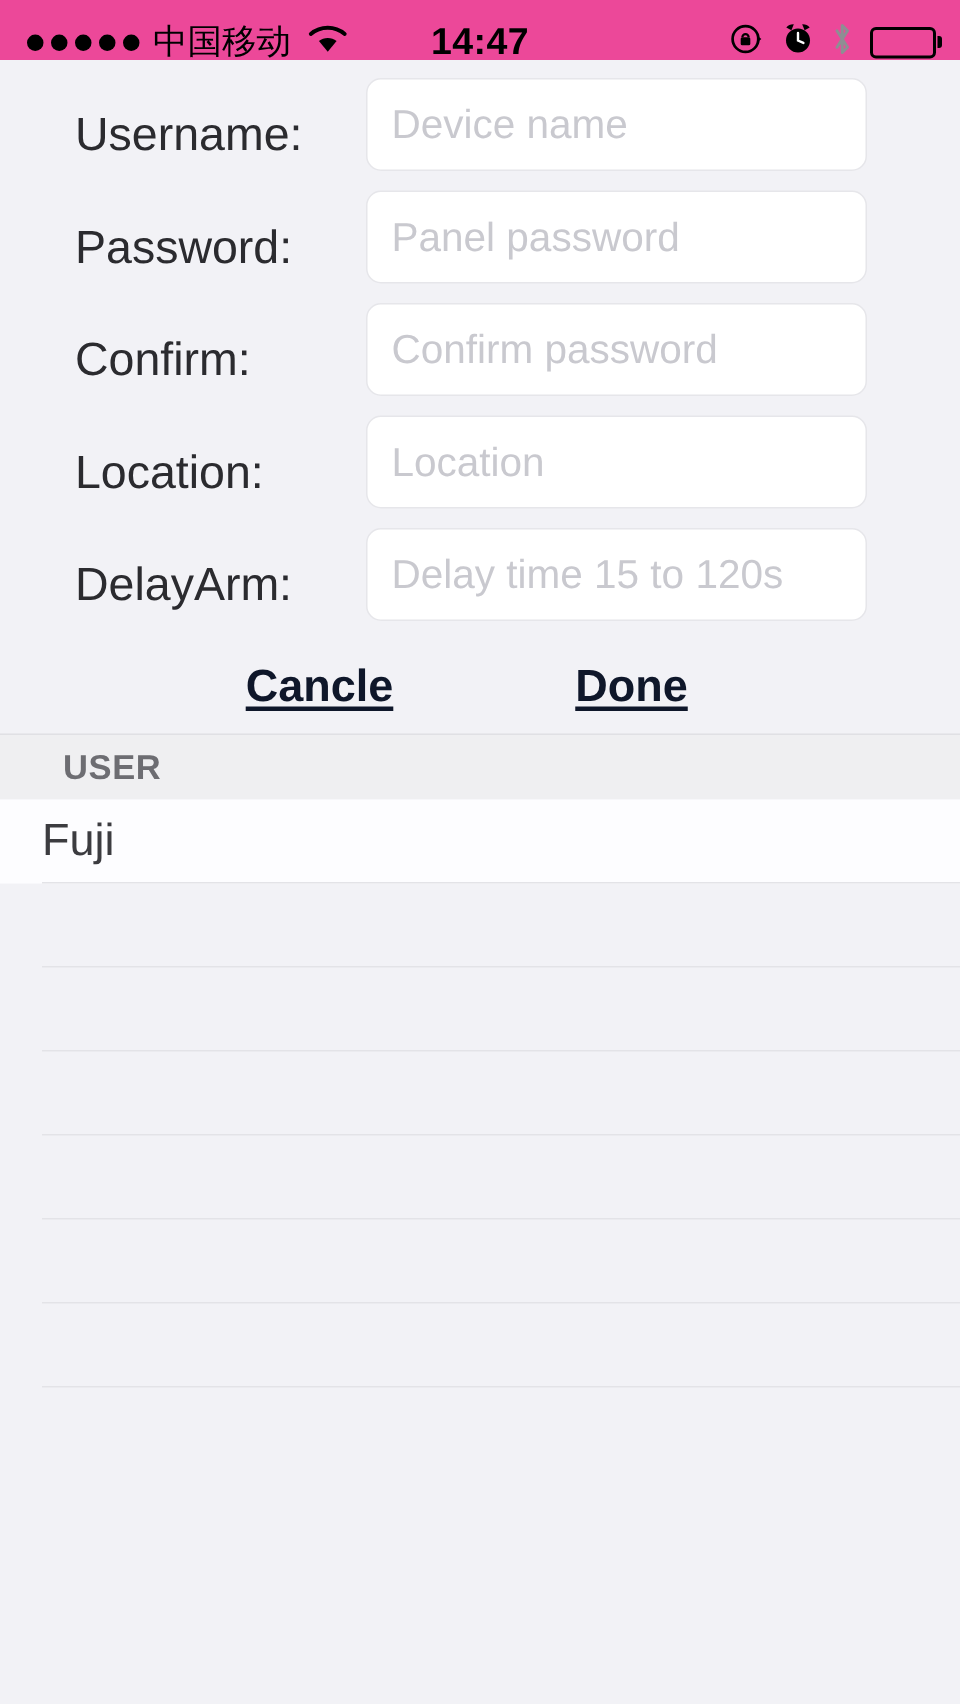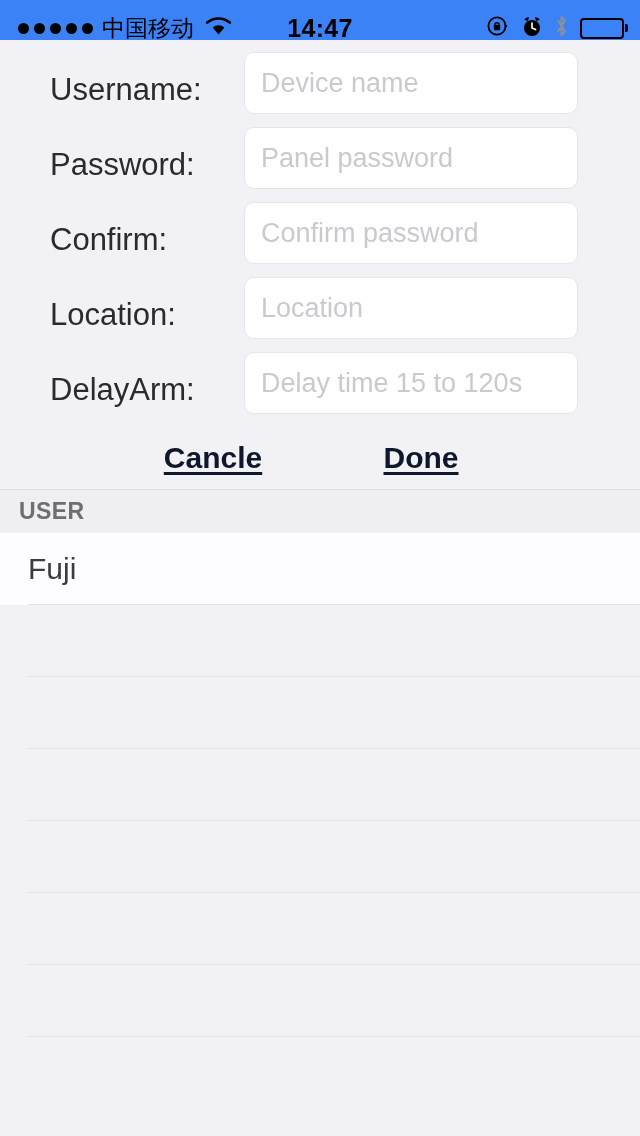--- a/index.html
+++ b/index.html
@@ -13,21 +13,21 @@
   body {
     background: #f2f2f6;
     font-family: "Liberation Sans", sans-serif;
     -webkit-font-smoothing: antialiased;
   }
 
   
   .status-bar {
     height: 40px;
     width: 100%;
-    background: #3b82f6;
+    background: #ec4899;
     display: flex;
     align-items: center;
     position: relative;
     padding: 16px 12px 0 18px;
   }
   .status-left {
     display: flex;
     align-items: center;
     gap: 9px;
   }
@@ -151,32 +151,32 @@
   }
   .action-cancel { left: 213px; }
   .action-done   { left: 421px; }
 
   
   .section-header {
     height: 44px;
     background: #efeff1;
     display: flex;
     align-items: center;
-    padding-left: 19px;
+    padding-left: 42px;
     border-top: 1px solid #e0e0e4;
   }
   .section-header-text {
     font-size: 23px;
     font-weight: bold;
     color: #6d6d72;
     letter-spacing: 0.4px;
   }
 
   .table-row {
-    height: 72px;
+    height: 56px;
     display: flex;
     align-items: center;
     padding-left: 28px;
     position: relative;
   }
   .table-row.filled {
     background: #fdfdff;
   }
   .table-row.empty {
     background: transparent;

